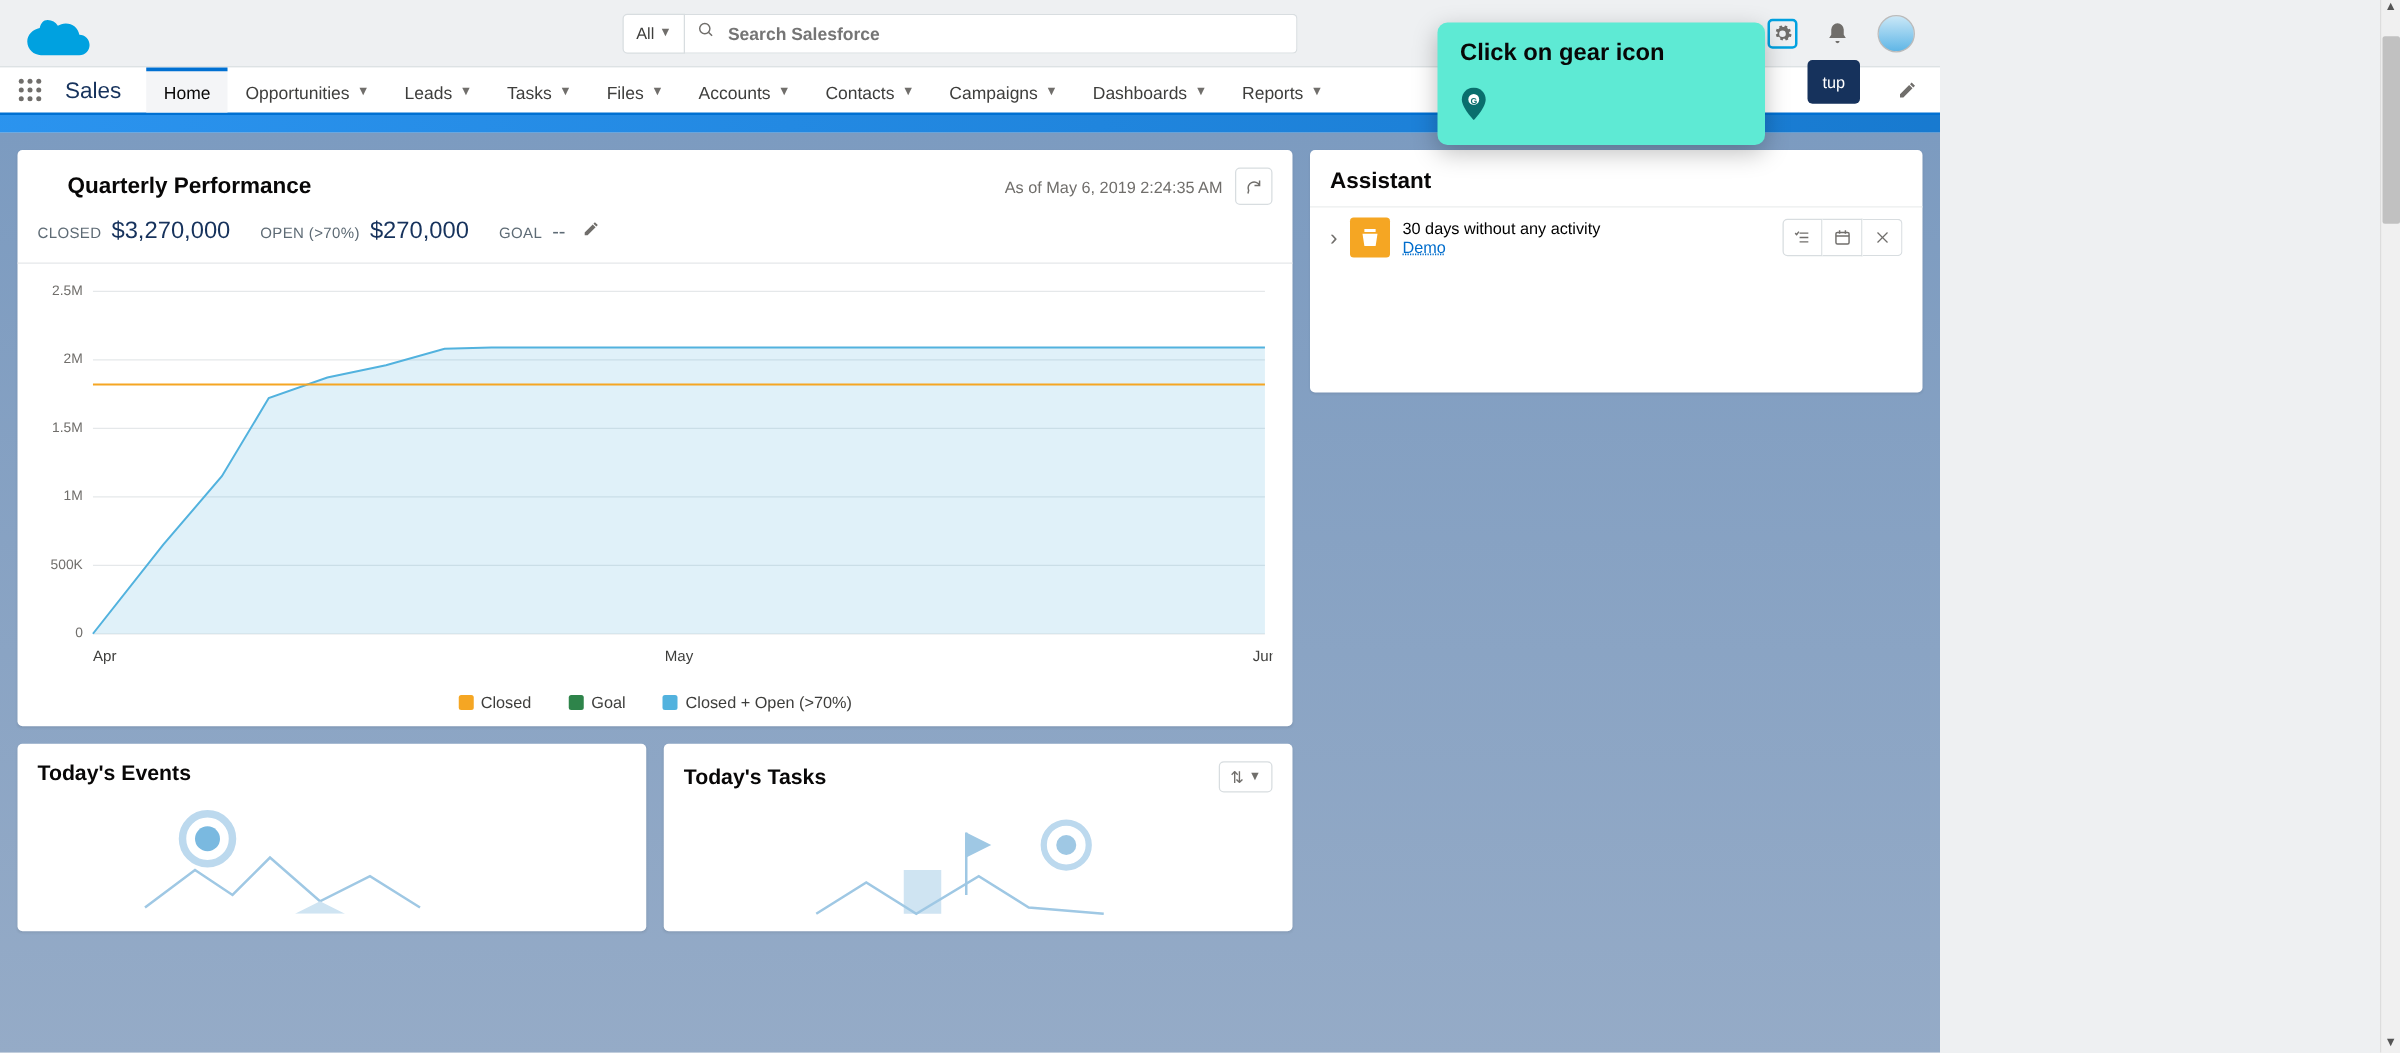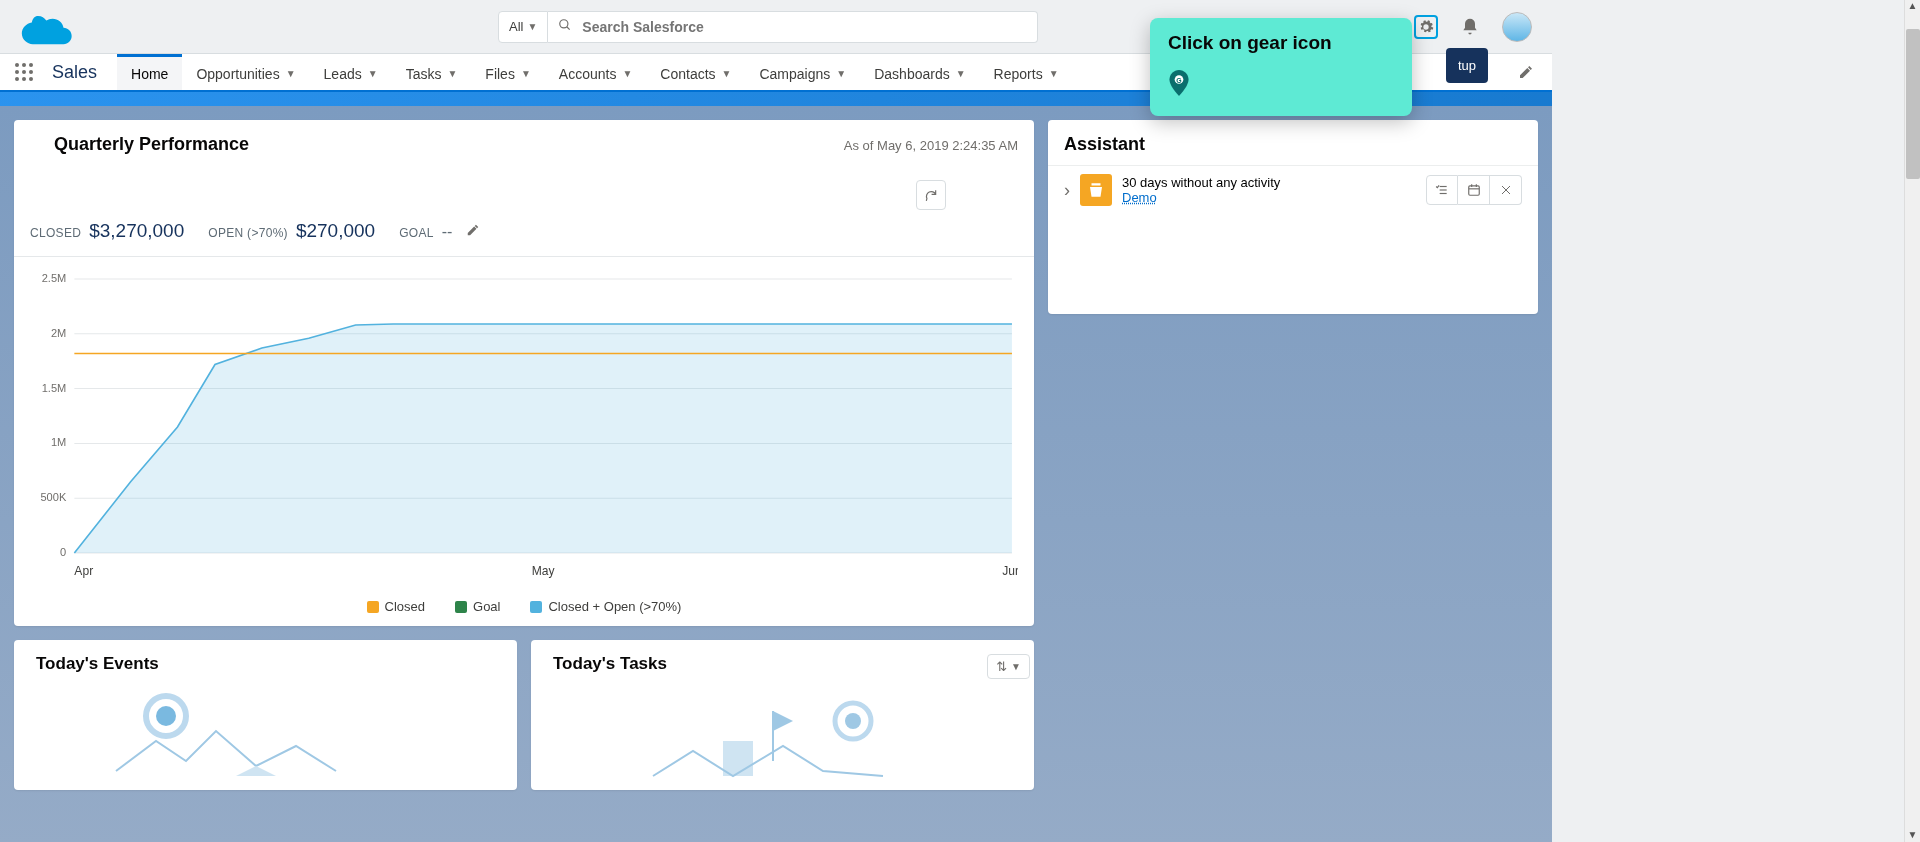--- a/index.html
+++ b/index.html
@@ -35,21 +35,21 @@
 
   
   .content { display: flex; gap: 14px; padding: 14px; background: linear-gradient(#7c9bc0, #95abc7); min-height: 740px; align-items: flex-start; }
   .col-left { width: 1020px; display: flex; flex-direction: column; gap: 14px; }
   .col-right { width: 492px; border-radius: 20px; }
 
   .card { background: #fff; border-radius: 4px; box-shadow: 0 1px 2px rgba(0,0,0,0.08); }
 
   .qp-header { display: flex; align-items: baseline; justify-content: space-between; padding: 14px 16px 4px; }
   .qp-title { font-size: 18px; font-weight: 700; color: #080707; margin-left: 24px; }
-  .qp-asof { font-size: 13px; color: #706e6b; display: flex; align-items: center; gap: 27px; flex-direction: column; }
+  .qp-asof { font-size: 13px; color: #706e6b; display: flex; align-items: center; gap: 10px; }
   .refresh-btn { border: 1px solid #d8dde0; border-radius: 4px; width: 30px; height: 30px; display: flex; align-items: center; justify-content: center; background: #fff; color: #706e6b; }
 
   .qp-metrics { display: flex; gap: 24px; padding: 6px 16px 14px; align-items: baseline; border-bottom: 1px solid #e5e8ea; }
   .metric-label { font-size: 12px; color: #5e6b75; letter-spacing: 0.3px; }
   .metric-val { font-size: 19px; color: #16325c; }
   .metric { display: flex; align-items: baseline; gap: 8px; }
   .goal-dash { color: #5e6b75; }
 
   .chart-area { padding: 16px 16px 10px; position: relative; }
   .chart-svg { width: 100%; height: 310px; }
@@ -59,21 +59,21 @@
   .area-fill { fill: rgba(82, 178, 222, 0.18); }
   .line-stroke { stroke: #52b2de; stroke-width: 1.6; fill: none; }
   .closed-line { stroke: #f5a623; stroke-width: 1.6; fill: none; }
 
   .legend { display: flex; justify-content: center; gap: 30px; font-size: 13px; color: #3e3e3c; padding: 2px 0 12px; }
   .legend-item { display: flex; align-items: center; gap: 6px; }
   .sw { width: 12px; height: 12px; border-radius: 2px; }
 
   .lower-row { display: flex; gap: 14px; }
   .lower-row .card { width: 503px; min-height: 150px; }
-  .small-header { display: flex; justify-content: space-between; padding: 14px 4px 4px; margin-left: 18px; }
+  .small-header { display: flex; justify-content: space-between; align-items: center; padding: 14px 16px 4px; }
   .small-title { font-size: 17px; font-weight: 700; color: #080707; }
   .filter-btn { border: 1px solid #d8dde0; border-radius: 4px; padding: 4px 8px; background: #fff; color: #706e6b; font-size: 13px; display: flex; gap: 4px; align-items: center; }
   .illus { display: flex; justify-content: center; padding: 8px 0; overflow: hidden; }
 
   
   .assistant-title { font-size: 18px; font-weight: 700; color: #080707; padding: 14px 16px 10px; }
   .assist-row { display: flex; align-items: center; padding: 8px 16px; border-top: 1px solid #eceeee; gap: 10px; }
   .assist-icon { width: 32px; height: 32px; background: #f5a623; border-radius: 3px; display: flex; align-items: center; justify-content: center; color: #fff; font-size: 16px; }
   .assist-txt { flex: 1; font-size: 13px; }
   .assist-link { color: #006dcc; text-decoration: underline dotted; }

